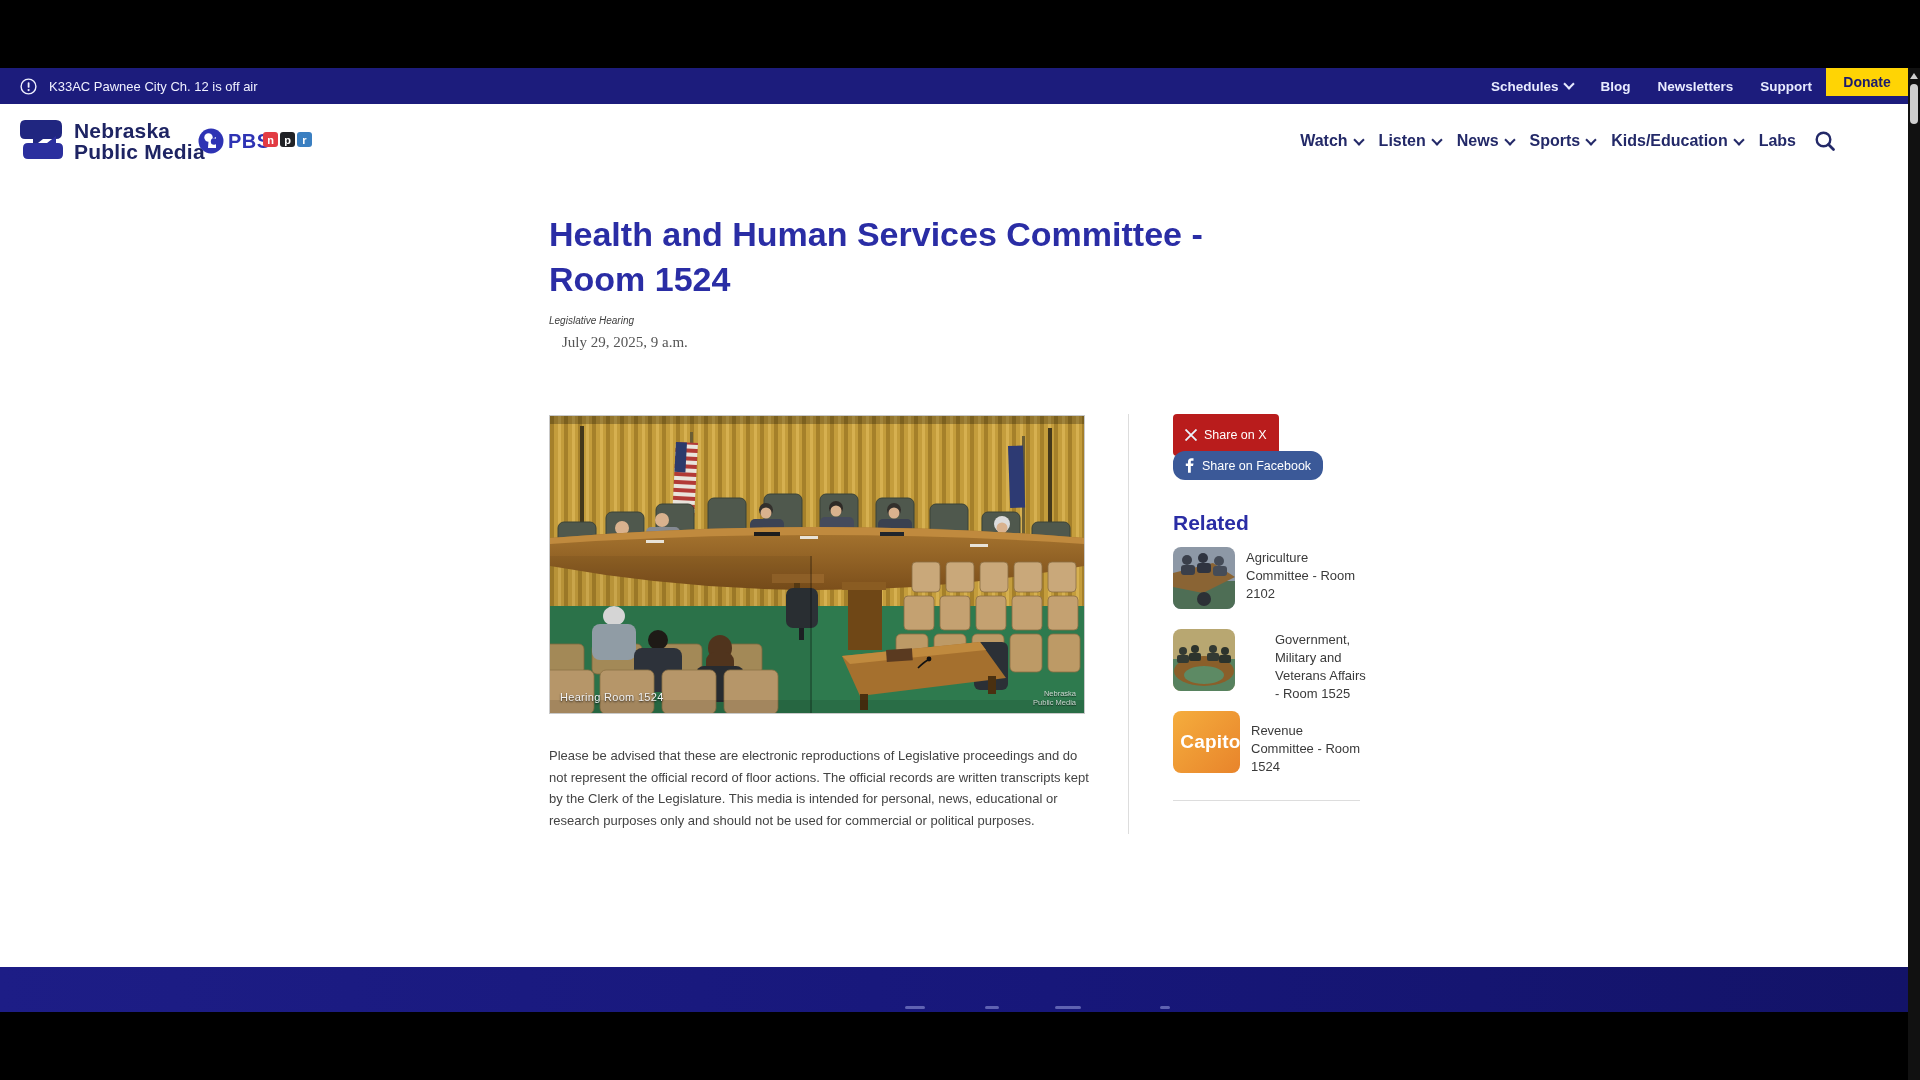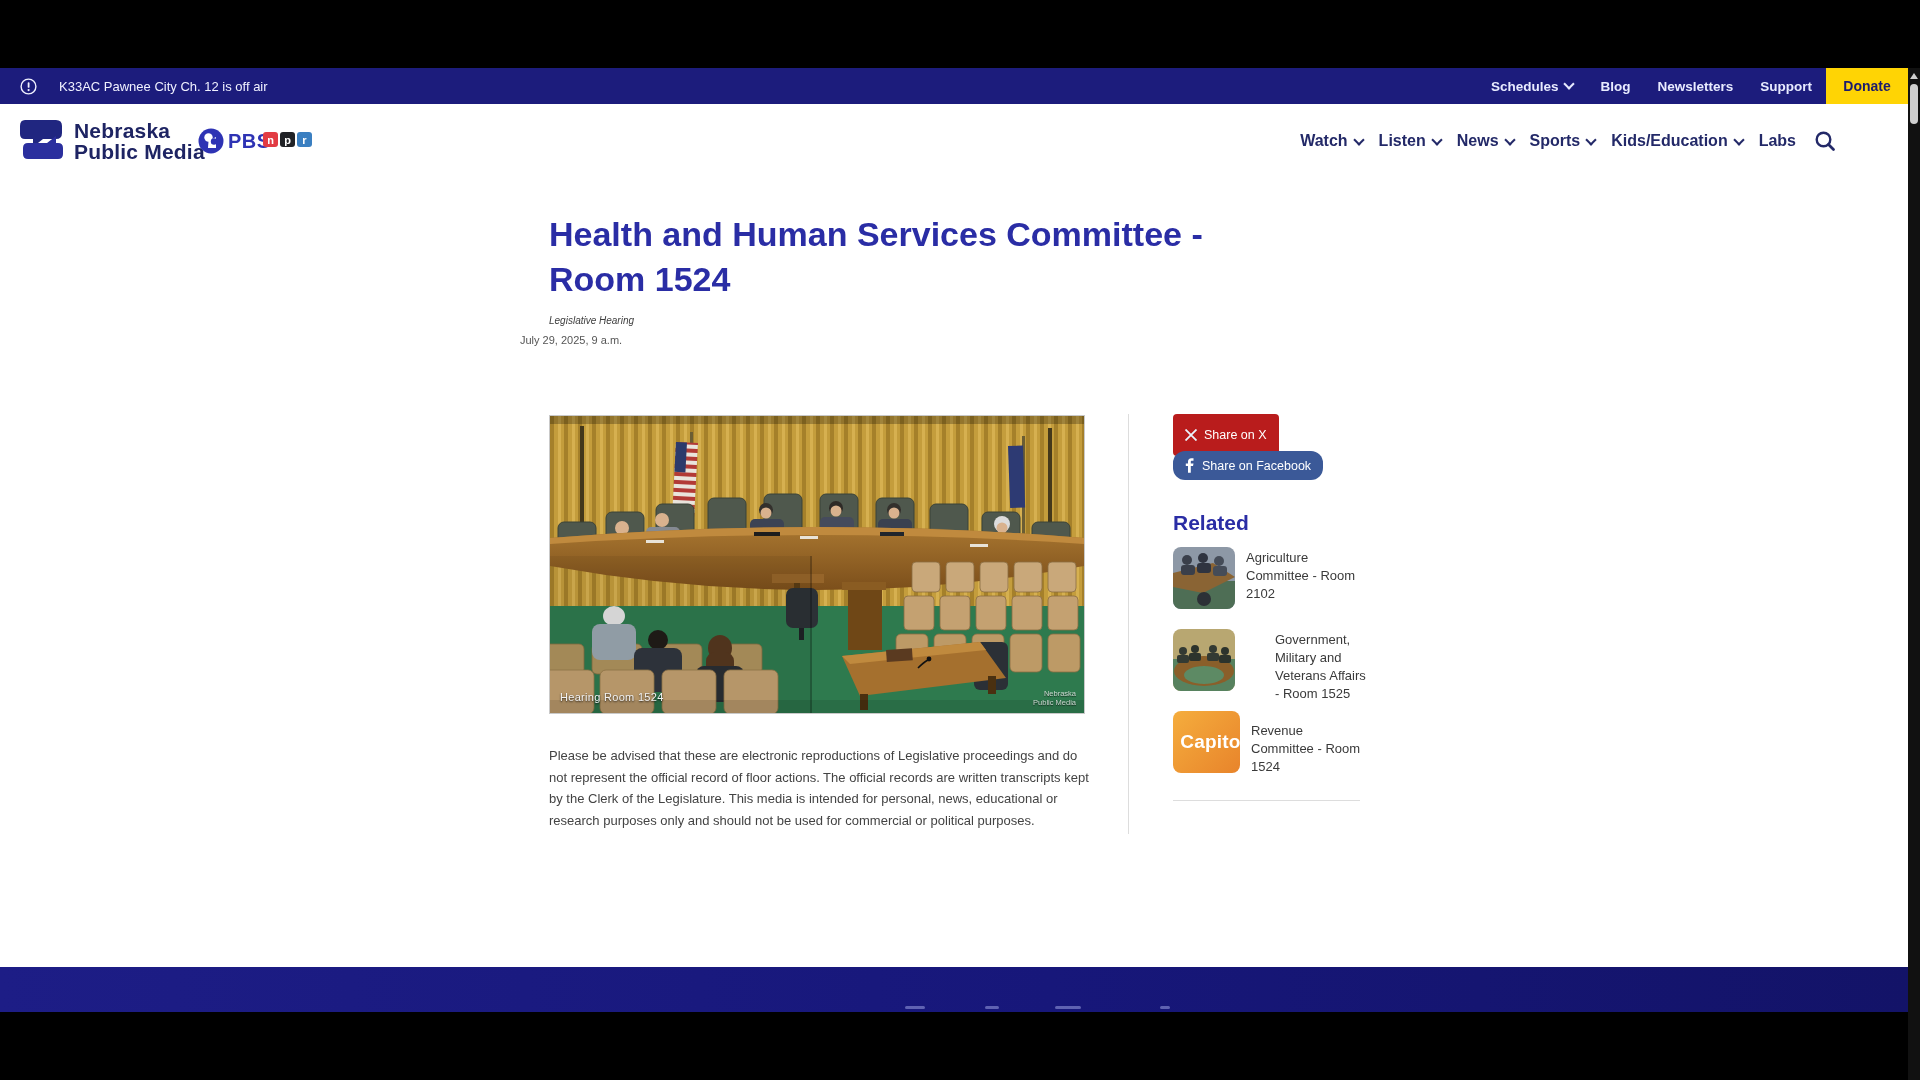--- a/index.html
+++ b/index.html
@@ -5,24 +5,24 @@
   html,body{margin:0;padding:0;background:#000;}
   #app{position:relative;width:1920px;height:1080px;background:#000;overflow:hidden;
        font-family:"Liberation Sans",sans-serif;-webkit-font-smoothing:antialiased;}
 
   
   .page{position:absolute;left:0;top:68px;width:1908px;height:944px;background:#fff;}
 
   
   .alert-bar{position:absolute;left:0;top:68px;width:1908px;height:36px;background:#1c1c7c;
              display:flex;align-items:center;color:#fff;}
-  .alert-left{display:flex;align-items:center;gap:22px;margin-left:20px;font-size:13px;color:#f0f1ff;}
+  .alert-left{display:flex;align-items:center;gap:12px;margin-left:20px;font-size:13px;color:#f0f1ff;}
   .alert-links{position:absolute;right:96px;top:0;height:36px;display:flex;gap:27px;}
   .alert-link{display:flex;align-items:center;font-size:13.5px;font-weight:bold;color:#e8ebff;cursor:pointer;}
-  .donate-btn{position:absolute;right:0;top:0;width:82px;height:36px;background:#ffd404;color:#1b1b6e;
+  .donate-btn{position:absolute;right:0;top:0;width:82px;height:28px;background:#ffd404;color:#1b1b6e;
               font-size:14px;font-weight:bold;display:flex;align-items:center;justify-content:center;cursor:pointer;}
   .chev{width:6px;height:6px;border-right:2px solid currentColor;border-bottom:2px solid currentColor;
         transform:rotate(45deg);display:inline-block;margin-left:7px;margin-top:-4px;}
 
   
   .header{position:absolute;left:0;top:104px;width:1908px;height:74px;background:#fff;}
   .brand{position:absolute;left:20px;top:13px;display:flex;align-items:center;cursor:pointer;}
   .brand-text{margin-left:8px;font-size:21px;line-height:21px;font-weight:bold;color:#1e2463;letter-spacing:.2px;}
   .pbs{position:absolute;left:198px;top:24px;display:flex;align-items:center;gap:4px;cursor:pointer;}
   .pbs-label{font-size:20px;font-weight:bold;color:#2e33b4;letter-spacing:.5px;}
@@ -32,21 +32,21 @@
   .npr-n{background:#e23b43;}.npr-p{background:#202226;}.npr-r{background:#3a7fc1;}
   .nav{position:absolute;right:72px;top:0;height:74px;display:flex;align-items:center;gap:16px;}
   .nav-item{display:flex;align-items:center;font-size:16px;font-weight:bold;color:#232968;cursor:pointer;}
   .nav-item .chev{margin-top:-3px;}
   .search-btn{cursor:pointer;display:flex;align-items:center;margin-left:2px;}
 
   
   .article-title{position:absolute;left:549px;top:212px;width:740px;font-size:34px;line-height:45px;
                  font-weight:bold;color:#2a2da5;}
   .article-subtitle{position:absolute;left:549px;top:315px;font-size:10px;color:#3d3d3d;font-style:italic;}
-  .article-date{position:absolute;left:520px;top:334px;font-size:11px;color:#555;}
+  .article-date{position:absolute;left:562px;top:334px;font-size:15px;color:#555;font-family:Liberation Serif, serif;}
 
   .video{position:absolute;left:549px;top:415px;width:534px;height:297px;border:1px solid #c9c9c9;
          background:#2e7a4e;}
   .video svg{display:block;}
   .video-caption{position:absolute;left:10px;bottom:10px;font-size:11px;color:#f2f2f2;
                  text-shadow:0 1px 2px rgba(0,0,0,.8);letter-spacing:.3px;}
   .video-watermark{position:absolute;right:8px;bottom:6px;font-size:7.5px;line-height:9px;color:rgba(255,255,255,.75);
                    text-align:right;text-shadow:0 1px 1px rgba(0,0,0,.6);}
 
   .disclaimer{position:absolute;left:549px;top:745px;width:540px;font-size:13px;line-height:21.5px;color:#434343;}

